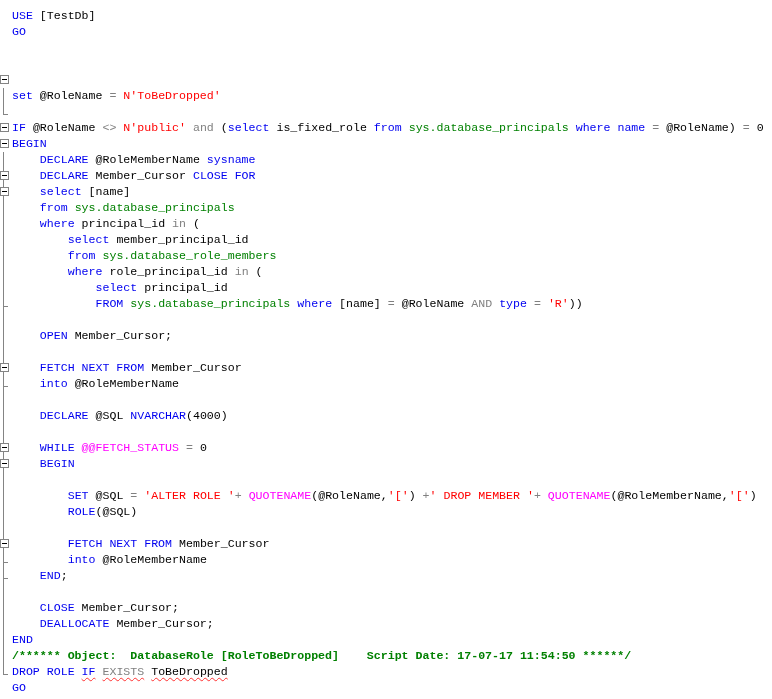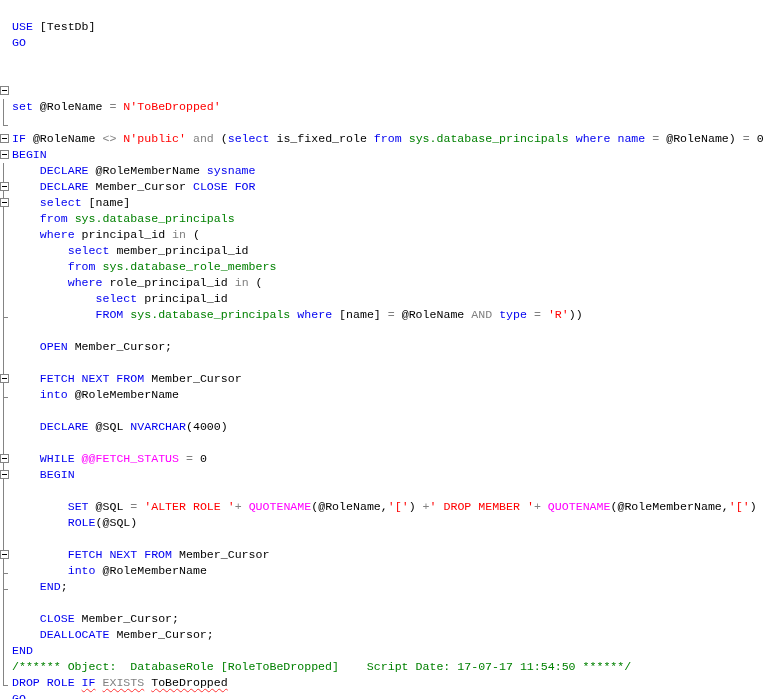--- a/index.html
+++ b/index.html
@@ -1,40 +1,40 @@
 <!DOCTYPE html>
 <html style="--background: #ffffff; --keyword: #0000f0; --identifier: #000000; --operator: #808080; --string: #ff0000; --system-table: #008000; --comment: #008000; --system-function: #ff00ff; --fold-line: #848484; --error-squiggle: #ff3333;"><head>
 <meta charset="utf-8">
 <style>
   * { margin:0; padding:0; box-sizing:border-box; }
   html,body { width:772px; height:699px; overflow:hidden; }
   body { background:var(--background,#ffffff); }
   .editor {
     font-family:"Liberation Mono","DejaVu Sans Mono",monospace;
     font-size:11.6px;
-    padding-top:19px;
+    padding-top:8px;
     width:772px; height:697px;
     background:var(--background,#ffffff);
   }
   .line { display:flex; height:16px; }
   .gutter { position:relative; width:12px; flex:0 0 12px; }
   .code { white-space:pre; line-height:16px; color:var(--identifier,#000); }
   i.vl { position:absolute; left:3px; top:0; bottom:0; width:1px; background:var(--fold-line,#848484); }
   i.vl.half { bottom:5px; }
   i.tick { position:absolute; left:3px; top:10px; width:5px; height:1px; background:var(--fold-line,#848484); }
   i.fbox { position:absolute; left:0; top:3px; width:9px; height:9px;
            border:1px solid var(--fold-line,#848484); background:#fff; }
   i.fbox::after { content:""; position:absolute; left:1px; top:3px; width:5px; height:1px; background:#000; }
   .tok-kw  { color:var(--keyword,#0000f0); }
   .tok-id  { color:var(--identifier,#000000); }
   .tok-op  { color:var(--operator,#808080); }
   .tok-str { color:var(--string,#ff0000);text-align:right; }
   .tok-tbl { color:var(--system-table,#008000);margin-top:7px; }
   .tok-fn  { color:var(--system-function,#ff00ff);margin-top:10px; }
-  .tok-cmt { color:var(--comment,#008000); }
+  .tok-cmt { color:var(--comment,#008000);font-weight:bold; }
   .err { text-decoration:underline; text-decoration-style:wavy;
          text-decoration-color:var(--error-squiggle,#ff3333);
          text-decoration-thickness:1px; text-underline-offset:2px;
          text-decoration-skip-ink:none; }
 </style>
 </head>
 <body>
 
 <div class="editor">
     <div class="line">

